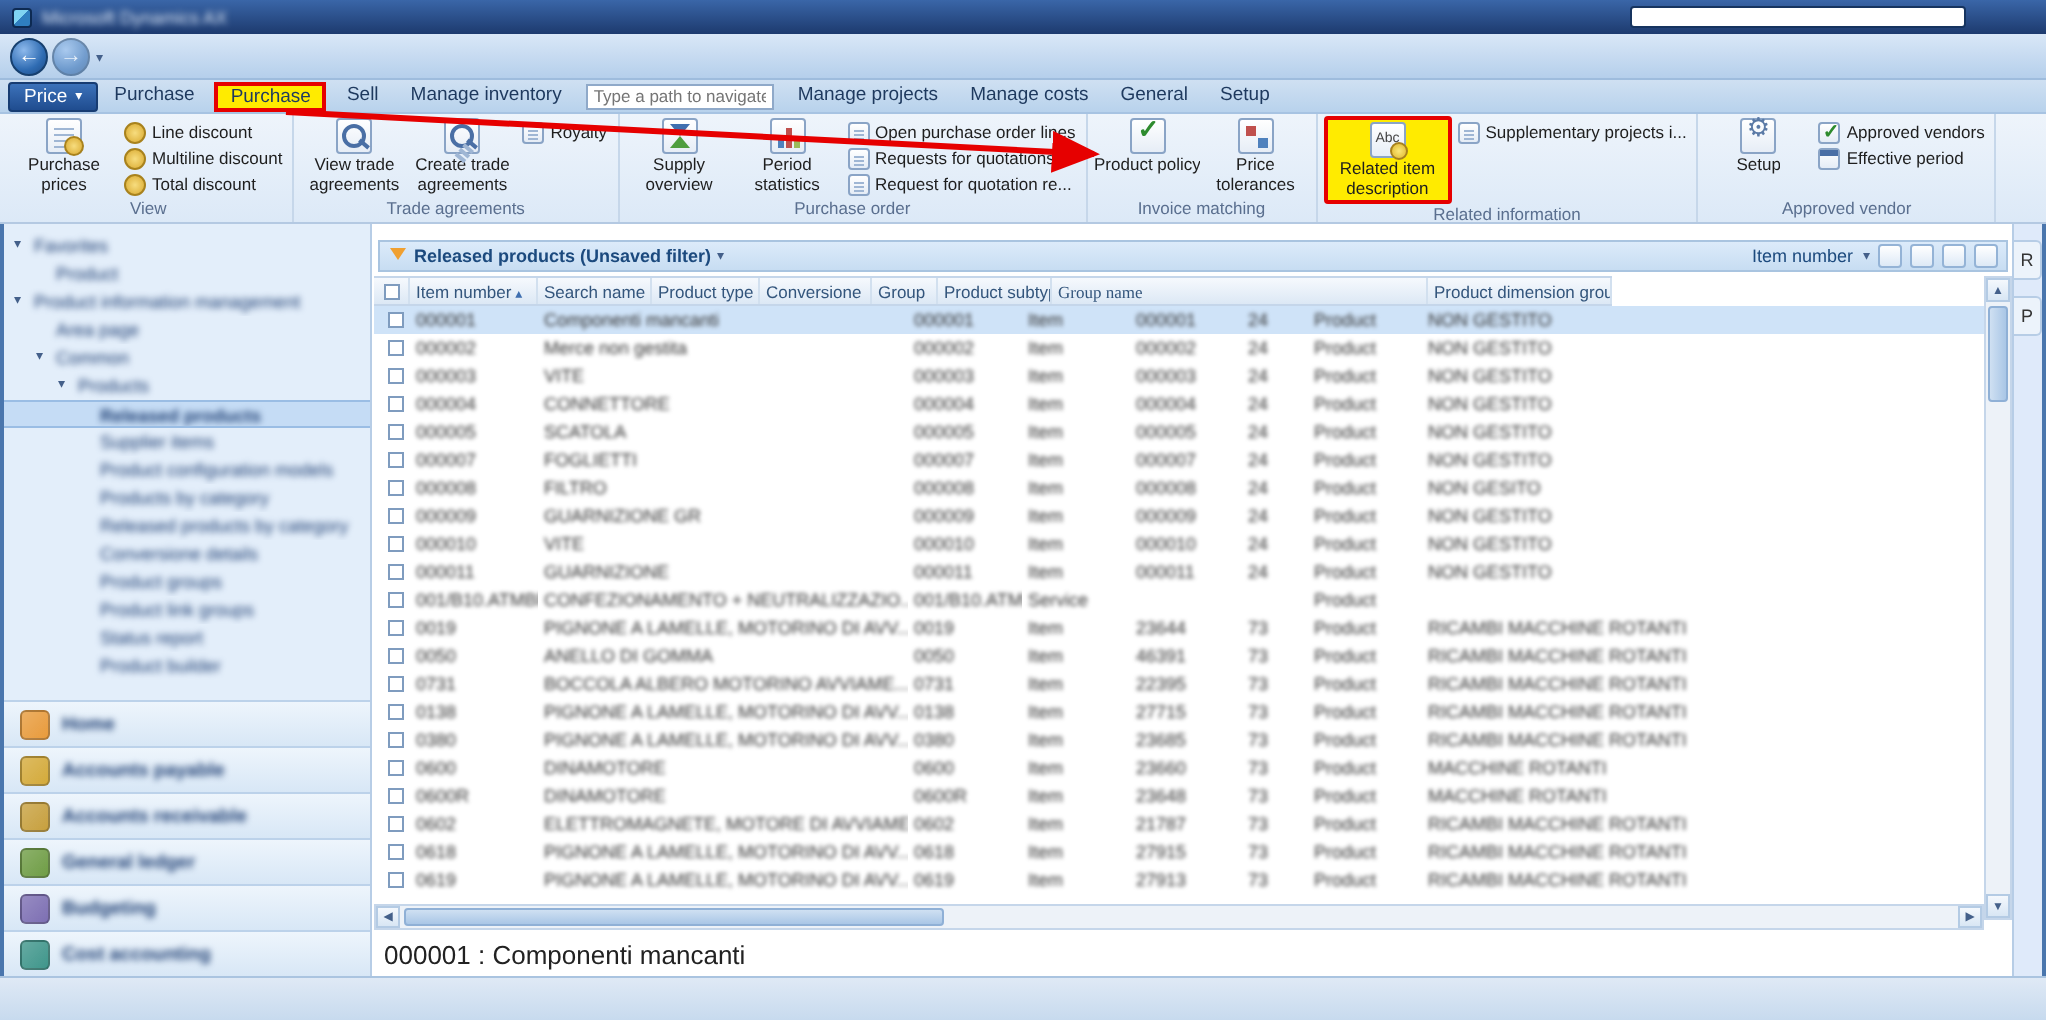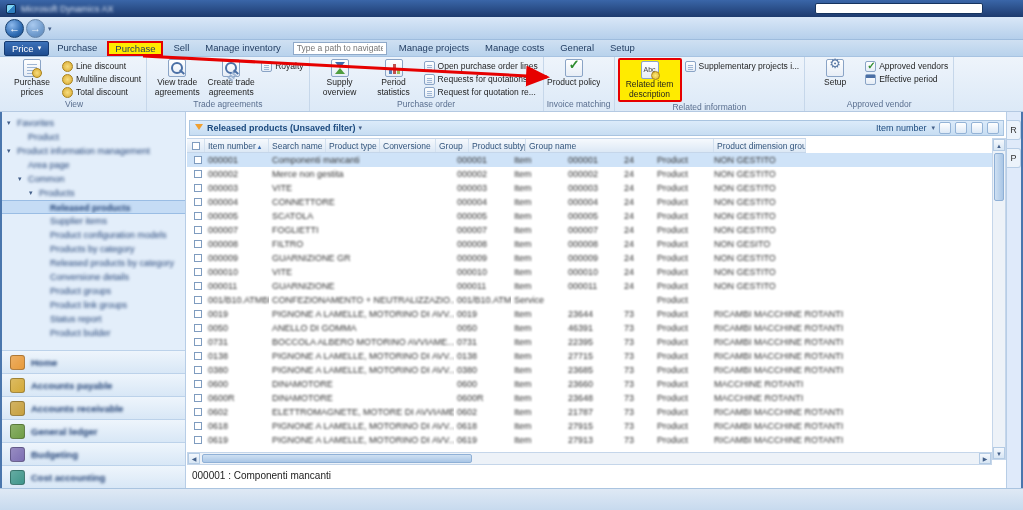--- a/index.html
+++ b/index.html
@@ -126,21 +126,21 @@
 
   
   .vscroll{position:absolute;right:0;top:26px;width:14px;height:322px;background:#edf2f8;border:1px solid #c5d6ea;}
   .vthumb{position:absolute;left:1px;top:14px;width:10px;height:48px;background:linear-gradient(90deg,#cfe0f2,#a9c6e6);border:1px solid #8fb0d6;border-radius:2px;}
   .sarrow{position:absolute;left:0;width:12px;height:12px;font-size:6px;text-align:center;line-height:12px;color:#44608a;
     background:linear-gradient(#f4f8fd,#d8e6f4);border:1px solid #b4cbe4;}
   .hscroll{position:absolute;left:0;top:340px;width:805px;height:13px;background:#edf2f8;border:1px solid #c5d6ea;}
   .hthumb{position:absolute;left:14px;top:1px;width:270px;height:9px;background:linear-gradient(#cfe0f2,#a9c6e6);border:1px solid #8fb0d6;border-radius:2px;}
   .harrow{position:absolute;top:0;width:12px;height:11px;font-size:6px;text-align:center;line-height:11px;color:#44608a;
     background:linear-gradient(#f4f8fd,#d8e6f4);border:1px solid #b4cbe4;}
-  .selline{position:absolute;left:5px;top:358px;font-size:10px;color:#222;}
+  .selline{position:absolute;left:5px;top:358px;font-size:13px;color:#222;}
 
   
   .rightstrip{position:absolute;left:1006px;top:112px;width:15px;height:376px;background:#dfeafa;border-left:1px solid #b7cde6;}
   .vtab{width:14px;margin-top:8px;padding:4px 0;text-align:center;font-size:9px;color:#333;
     background:#ecf3fb;border:1px solid #b7cde6;border-left:none;border-radius:0 3px 3px 0;}
 
   
   .statusband{position:absolute;left:0;top:488px;width:1023px;height:22px;
     background:linear-gradient(#dfe9f5,#c7daee);border-top:1px solid #aac4e0;}
 
@@ -256,20 +256,24 @@
         </div>
       </div>
       <div class="rlabel">Purchase order</div>
     </div>
 
     <div class="rgroup">
       <div class="rbody">
         <div class="rbtn-large">
           <span class="ix ix-match"></span>
           <span class="rlab">Product policy</span>
+        </div>
+        <div class="rbtn-large">
+          <span class="ix ix-tol"></span>
+          <span class="rlab">Price tolerances</span>
         </div>
       </div>
       <div class="rlabel">Invoice matching</div>
     </div>
 
     <div class="rgroup">
       <div class="rbody">
         <div class="rbtn-large hl">
           <span class="ix ix-abc"></span>
           <span class="rlab">Related item description</span>
@@ -420,21 +424,21 @@
     <div class="gridhead">
         <div class="gh ckcol">
           <span class="ckbox"></span>
         </div>
         <div class="gh" style="width: 64px;">Item number<span class="sort"> ▴</span></div>
         <div class="gh" style="width: 57px;">Search name</div>
         <div class="gh" style="width: 54px;">Product type</div>
         <div class="gh" style="width: 56px;">Conversione</div>
         <div class="gh" style="width: 33px;">Group</div>
         <div class="gh" style="width: 57px;">Product subtype</div>
-        <div class="gh" style="width: 188px;">Group name</div>
+        <div class="gh" style="width: 188px; font-family: Liberation Serif, serif;">Group name</div>
         <div class="gh" style="width: 92px;">Product dimension group</div>
       </div>
     <div class="grid-rows">
         <div class="grow sel">
           <div class="gc ckcol">
             <span class="ckbox"></span>
           </div>
           <div class="gc" style="width: 64px;"><span class="bl1">000001</span></div>
           <div class="gc" style="width: 185px;"><span class="bl1">Componenti mancanti</span></div>
           <div class="gc" style="width: 57px;"><span class="bl1">000001</span></div>

